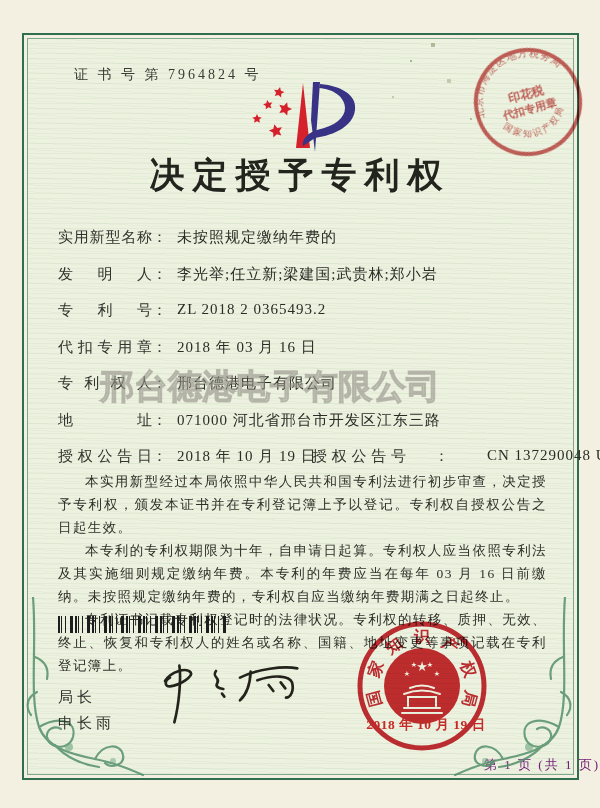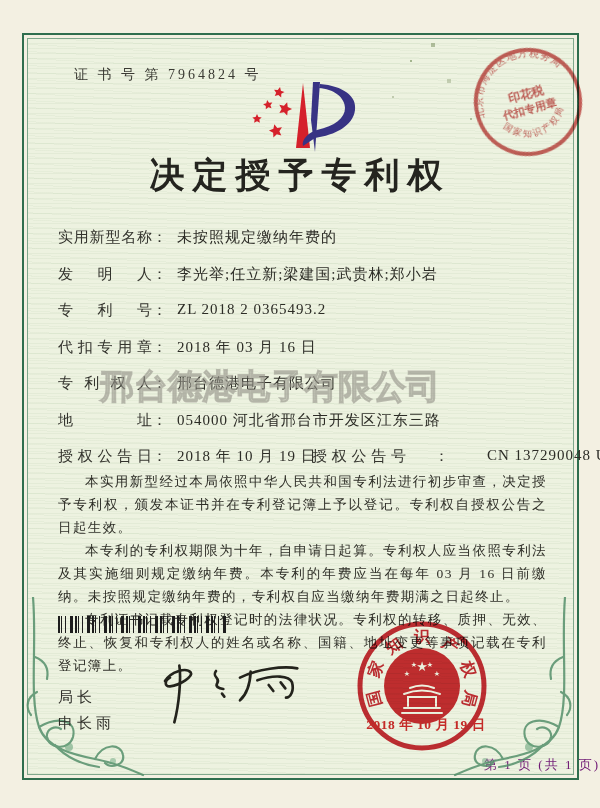--- a/index.html
+++ b/index.html
@@ -161,21 +161,21 @@
       <span class="field-value">2018 年 03 月 16 日</span>
     </div>
     <div class="field-row">
       <span class="field-label">专利权人</span>
         <span class="colon">：</span>
       <span class="field-value">邢台德港电子有限公司</span>
     </div>
     <div class="field-row">
       <span class="field-label">地址</span>
         <span class="colon">：</span>
-      <span class="field-value">054000 河北省邢台市开发区江东三路</span>
+      <span class="field-value">071000 河北省邢台市开发区江东三路</span>
     </div>
   </div>
 
   <div class="grant-row">
     <div class="grant-left">
       <span class="field-label">授权公告日</span>
         <span class="colon">：</span>
       <span class="field-value">2018 年 10 月 19 日</span>
     </div>
     <div class="grant-right">

